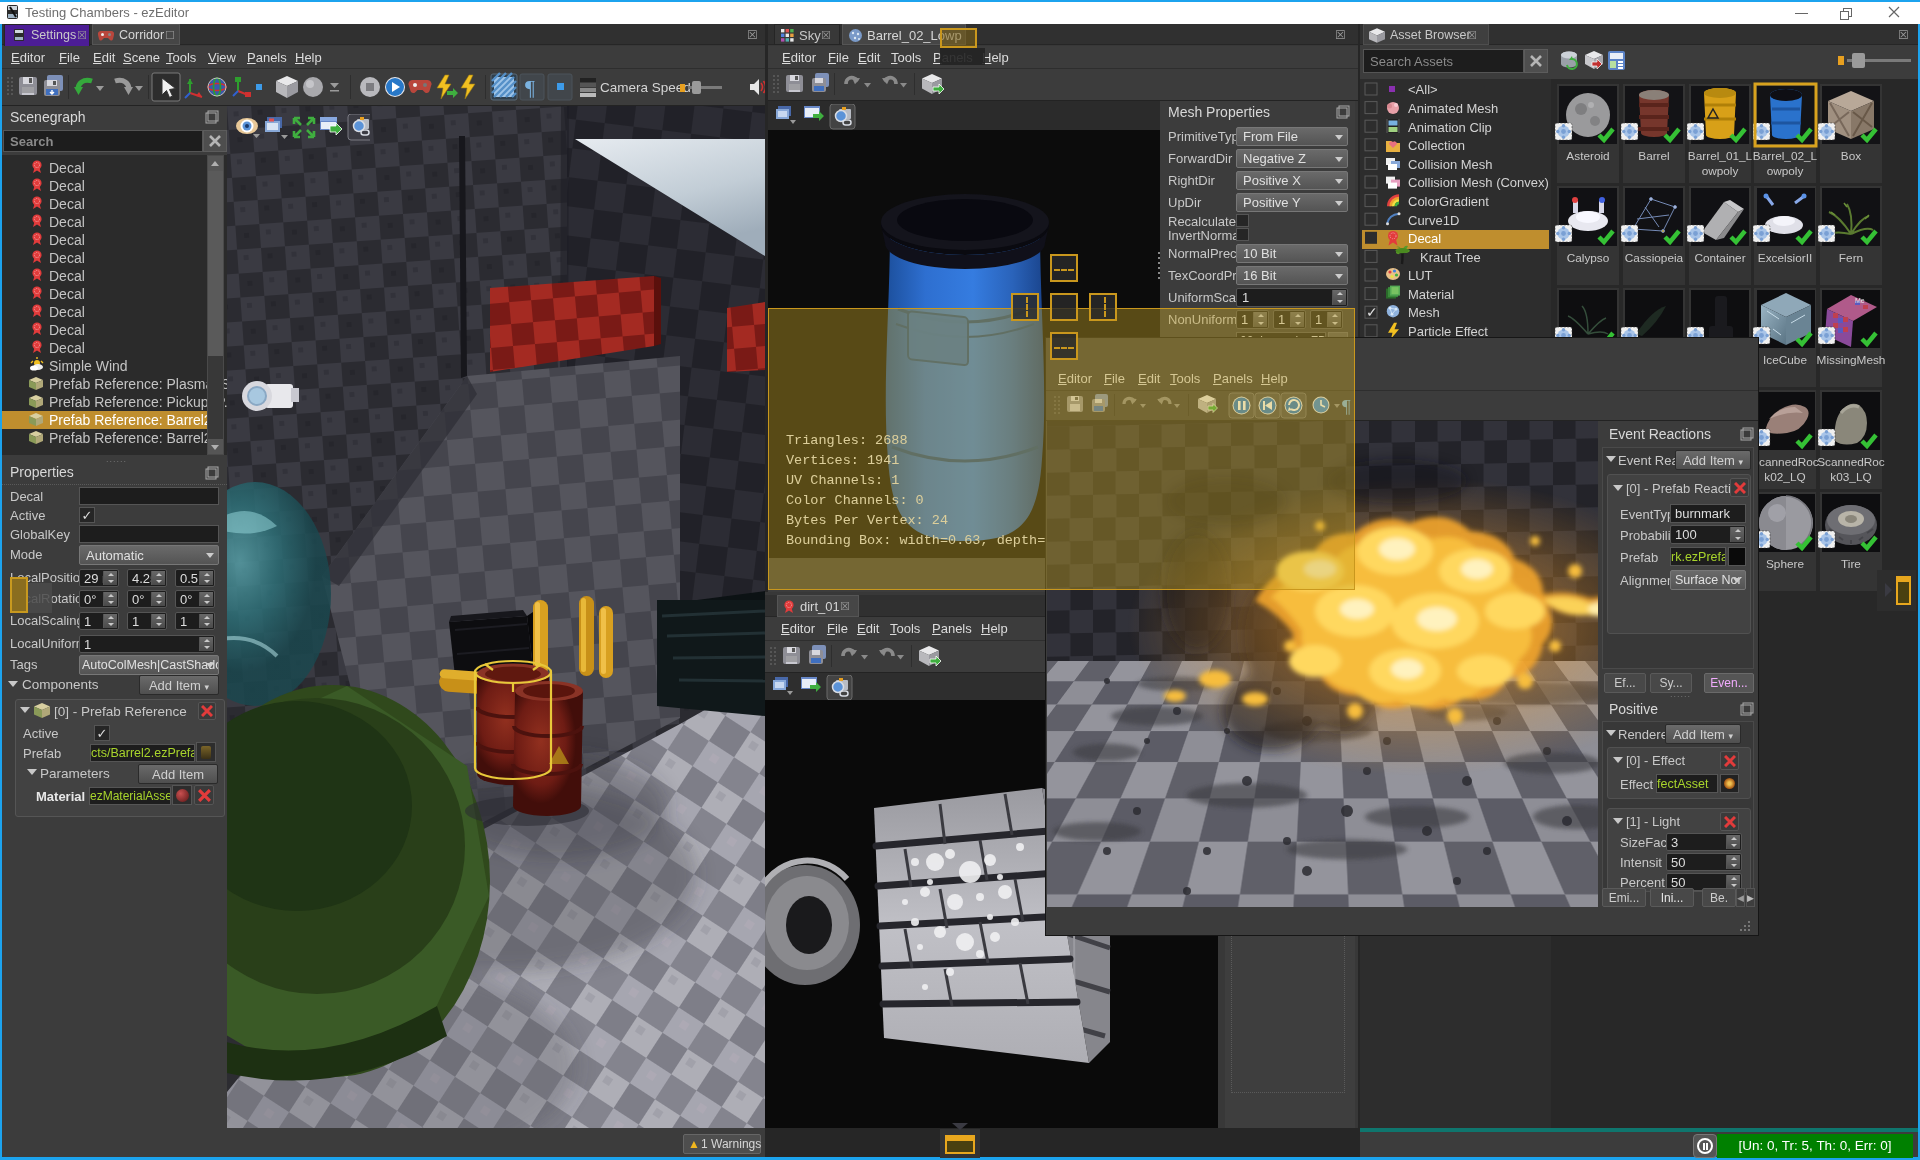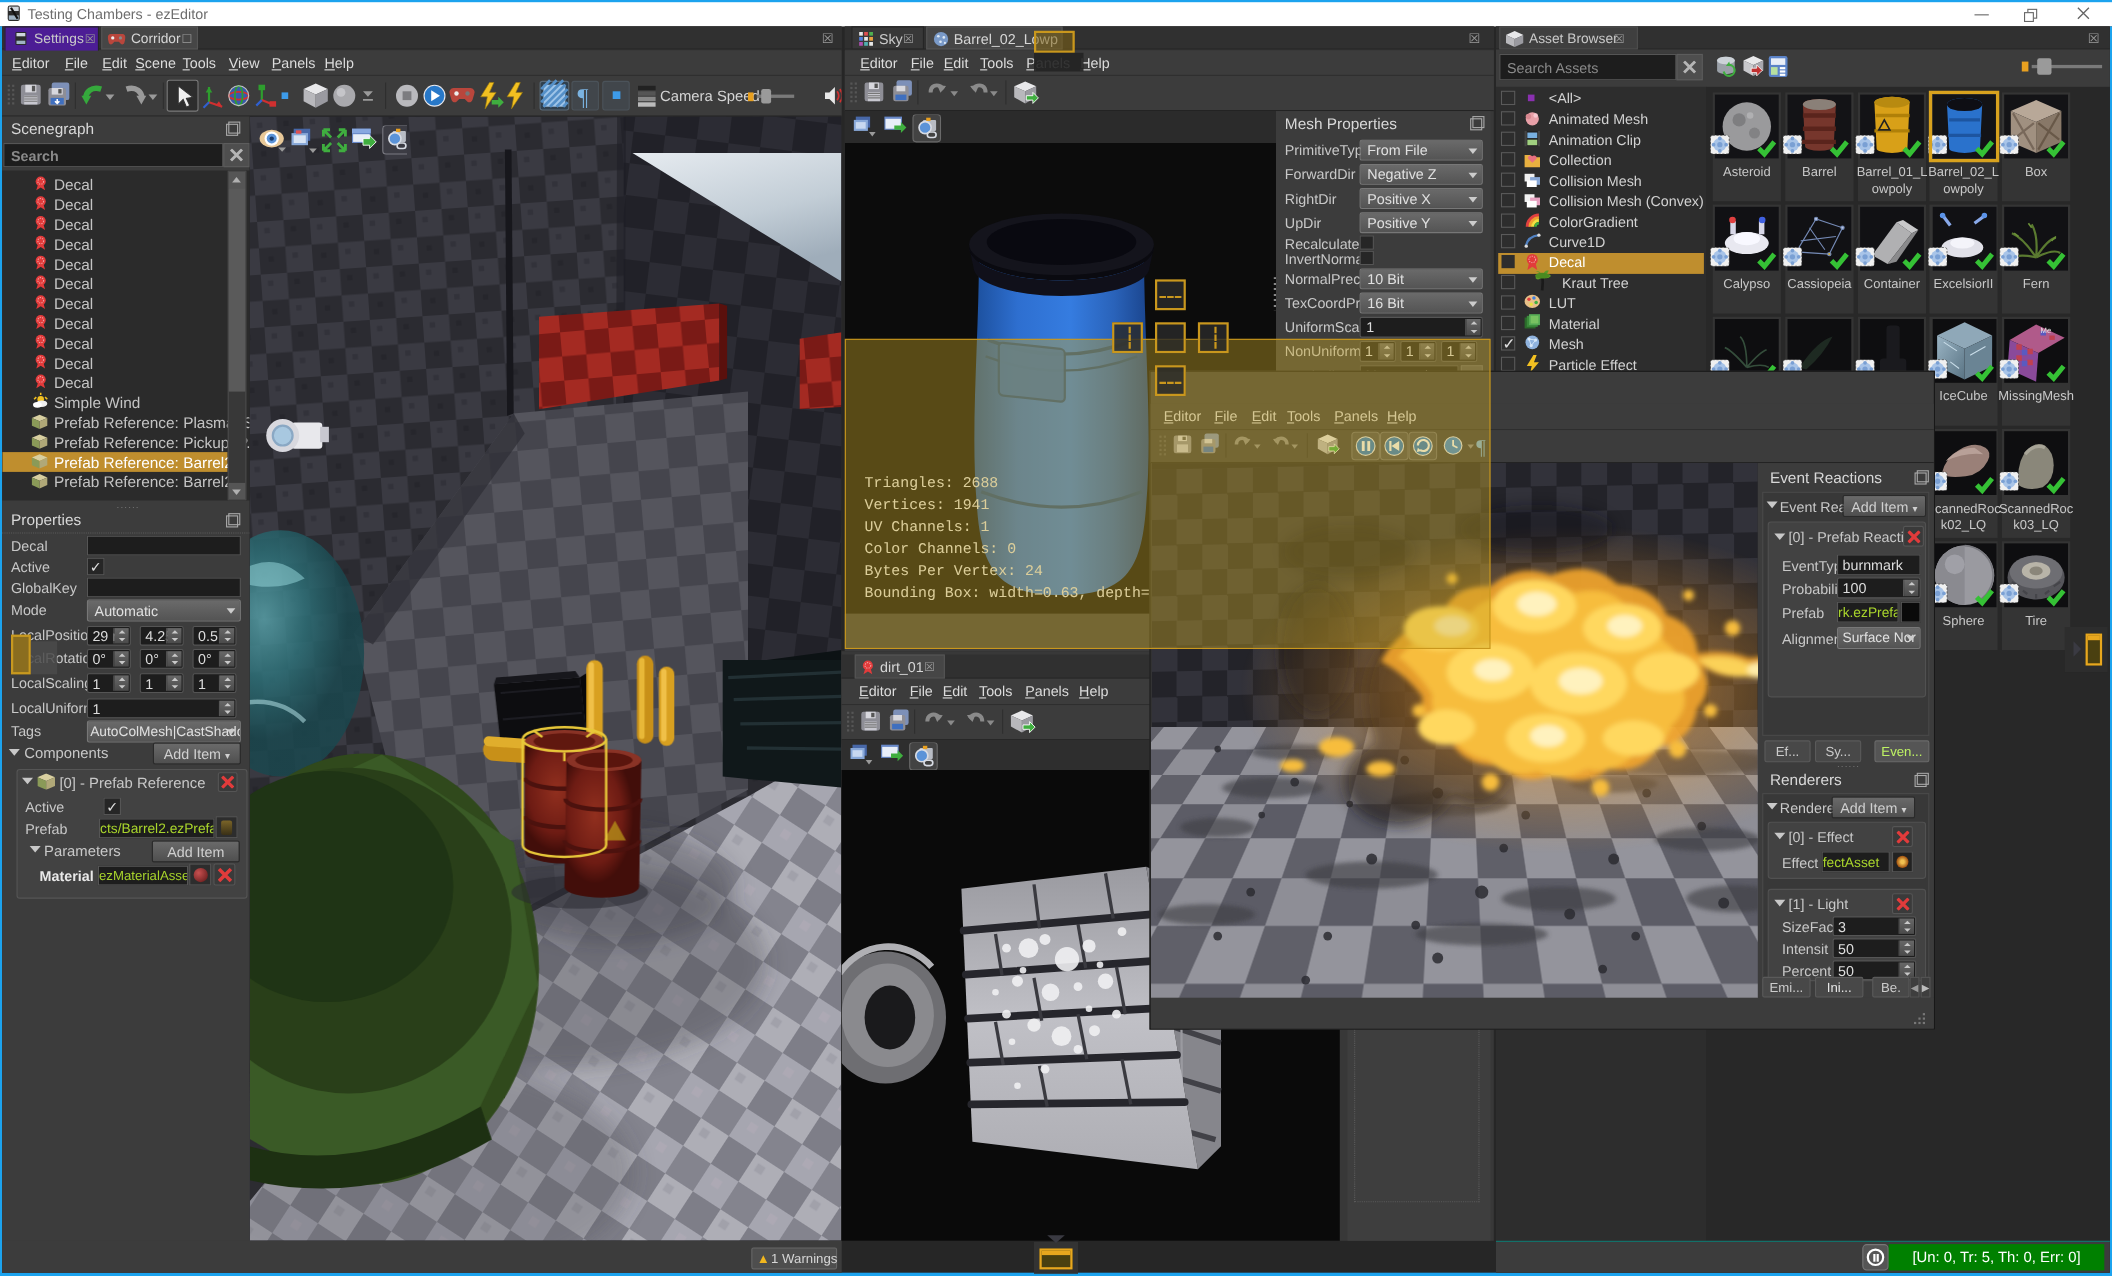--- a/index.html
+++ b/index.html
@@ -1317,21 +1317,21 @@
           <text x="234" y="387">ScannedRoc</text>
             <text x="234" y="402">k02_LQ</text>
           <text x="300" y="387">ScannedRoc</text>
             <text x="300" y="402">k03_LQ</text>
           <text x="234" y="489">Sphere</text>
           <text x="300" y="489">Tire</text>
         </g>
       </svg>
     </div>
 
-    <div class="abs" style="left:0;top:1104px;width:558px;height:29px;background:#3c3c3c;border-top:1px solid #0f766e;">
+    <div class="abs" style="left:0;top:1104px;width:558px;height:29px;background:#3c3c3c;border-top:4px solid #0f766e;">
       <div class="abs" style="left:333px;top:2px;width:24px;height:24px;background:#555;border:1px solid #777;border-radius:4px;">
         <div style="margin:3px auto;width:16px;height:16px;border-radius:50%;border:2px solid #fff;position:relative;">
             <div style="position:absolute;left:3.5px;top:3px;width:2.2px;height:6.5px;background:#fff;"></div>
             <div style="position:absolute;left:7.3px;top:3px;width:2.2px;height:6.5px;background:#fff;"></div>
           </div>
       </div>
       <div class="abs" style="left:357px;top:2px;width:196px;height:24px;background:#008000;color:#fff;font-size:13.5px;text-align:center;line-height:23px;">[Un: 0, Tr: 5, Th: 0, Err: 0]</div>
     </div>
   </div>
 
@@ -1561,23 +1561,23 @@
           <div class="abs lbl" style="left:12px;top:75px;">Prefab</div>
           <div class="abs inp greentxt" style="left:62px;top:72px;width:56px;height:19px;font-size:12.5px;overflow:hidden;"><span style="line-height:18px;">rk.ezPrefab</span></div>
           <div class="abs" style="left:120px;top:72px;width:18px;height:19px;background:#0a0a0a;border:1px solid #555;"></div>
           <div class="abs lbl" style="left:12px;top:98px;">Alignmen</div>
           <div class="abs drop" style="left:62px;top:95px;width:76px;height:20px;overflow:hidden;"><span style="margin-left:4px;line-height:19px;font-size:12.5px;">Surface Nor</span><span class="ar"></span></div>
         </div>
       </div>
 
       <div class="abs" style="left:6px;top:252px;width:42px;height:20px;background:#484848;border:1px solid #5a5a5a;border-radius:2px;color:#ccc;font-size:12px;text-align:center;line-height:19px;">Ef...</div>
       <div class="abs" style="left:52px;top:252px;width:42px;height:20px;background:#484848;border:1px solid #5a5a5a;border-radius:2px;color:#ccc;font-size:12px;text-align:center;line-height:19px;">Sy...</div>
-      <div class="abs" style="left:106px;top:252px;width:50px;height:20px;background:#555;border:1px solid #6a6a6a;border-radius:2px;color:#bef264;font-size:12px;text-align:center;line-height:19px;">Even...</div>
+      <div class="abs" style="left:106px;top:252px;width:50px;height:20px;background:#555;border:1px solid #6a6a6a;border-radius:2px;color:#f0abfc;font-size:12px;text-align:center;line-height:19px;">Even...</div>
       <div class="abs" style="left:72px;top:272px;width:18px;height:3px;color:#777;font-size:9px;line-height:3px;letter-spacing:1px;">......</div>
-      <div class="abs panelhead" style="left:11px;top:280px;">Renderers</div>
+      <div class="abs panelhead" style="left:11px;top:280px;">Positive</div>
       <svg class="abs" style="left:142px;top:281px;" width="14" height="14" viewBox="0 0 14 14">
           <rect x="1" y="3" width="10" height="10" fill="none" stroke="#aaa"></rect>
           <rect x="3" y="1" width="10" height="10" fill="none" stroke="#aaa"></rect>
         </svg>
       <div class="abs" style="left:4px;top:300px;width:152px;height:168px;border:1px solid #4a4a4a;background:#383838;">
         <div class="abs" style="left:3px;top:8px;width:0;height:0;border-left:5px solid transparent;border-right:5px solid transparent;border-top:6px solid #c8c8c8;"></div>
         <div class="abs lbl" style="left:15px;top:5px;">Rendere</div>
         <div class="abs addbtn" style="left:62px;top:2px;width:76px;height:20px;line-height:19px;">Add Item <span style="font-size:9px;">▾</span></div>
         <div class="abs" style="left:4px;top:25px;width:144px;height:52px;background:#424242;border:1px solid #515151;border-radius:3px;padding-left:12px;">
           <div class="abs" style="left:5px;top:9px;width:0;height:0;border-left:5px solid transparent;border-right:5px solid transparent;border-top:6px solid #c8c8c8;"></div>

